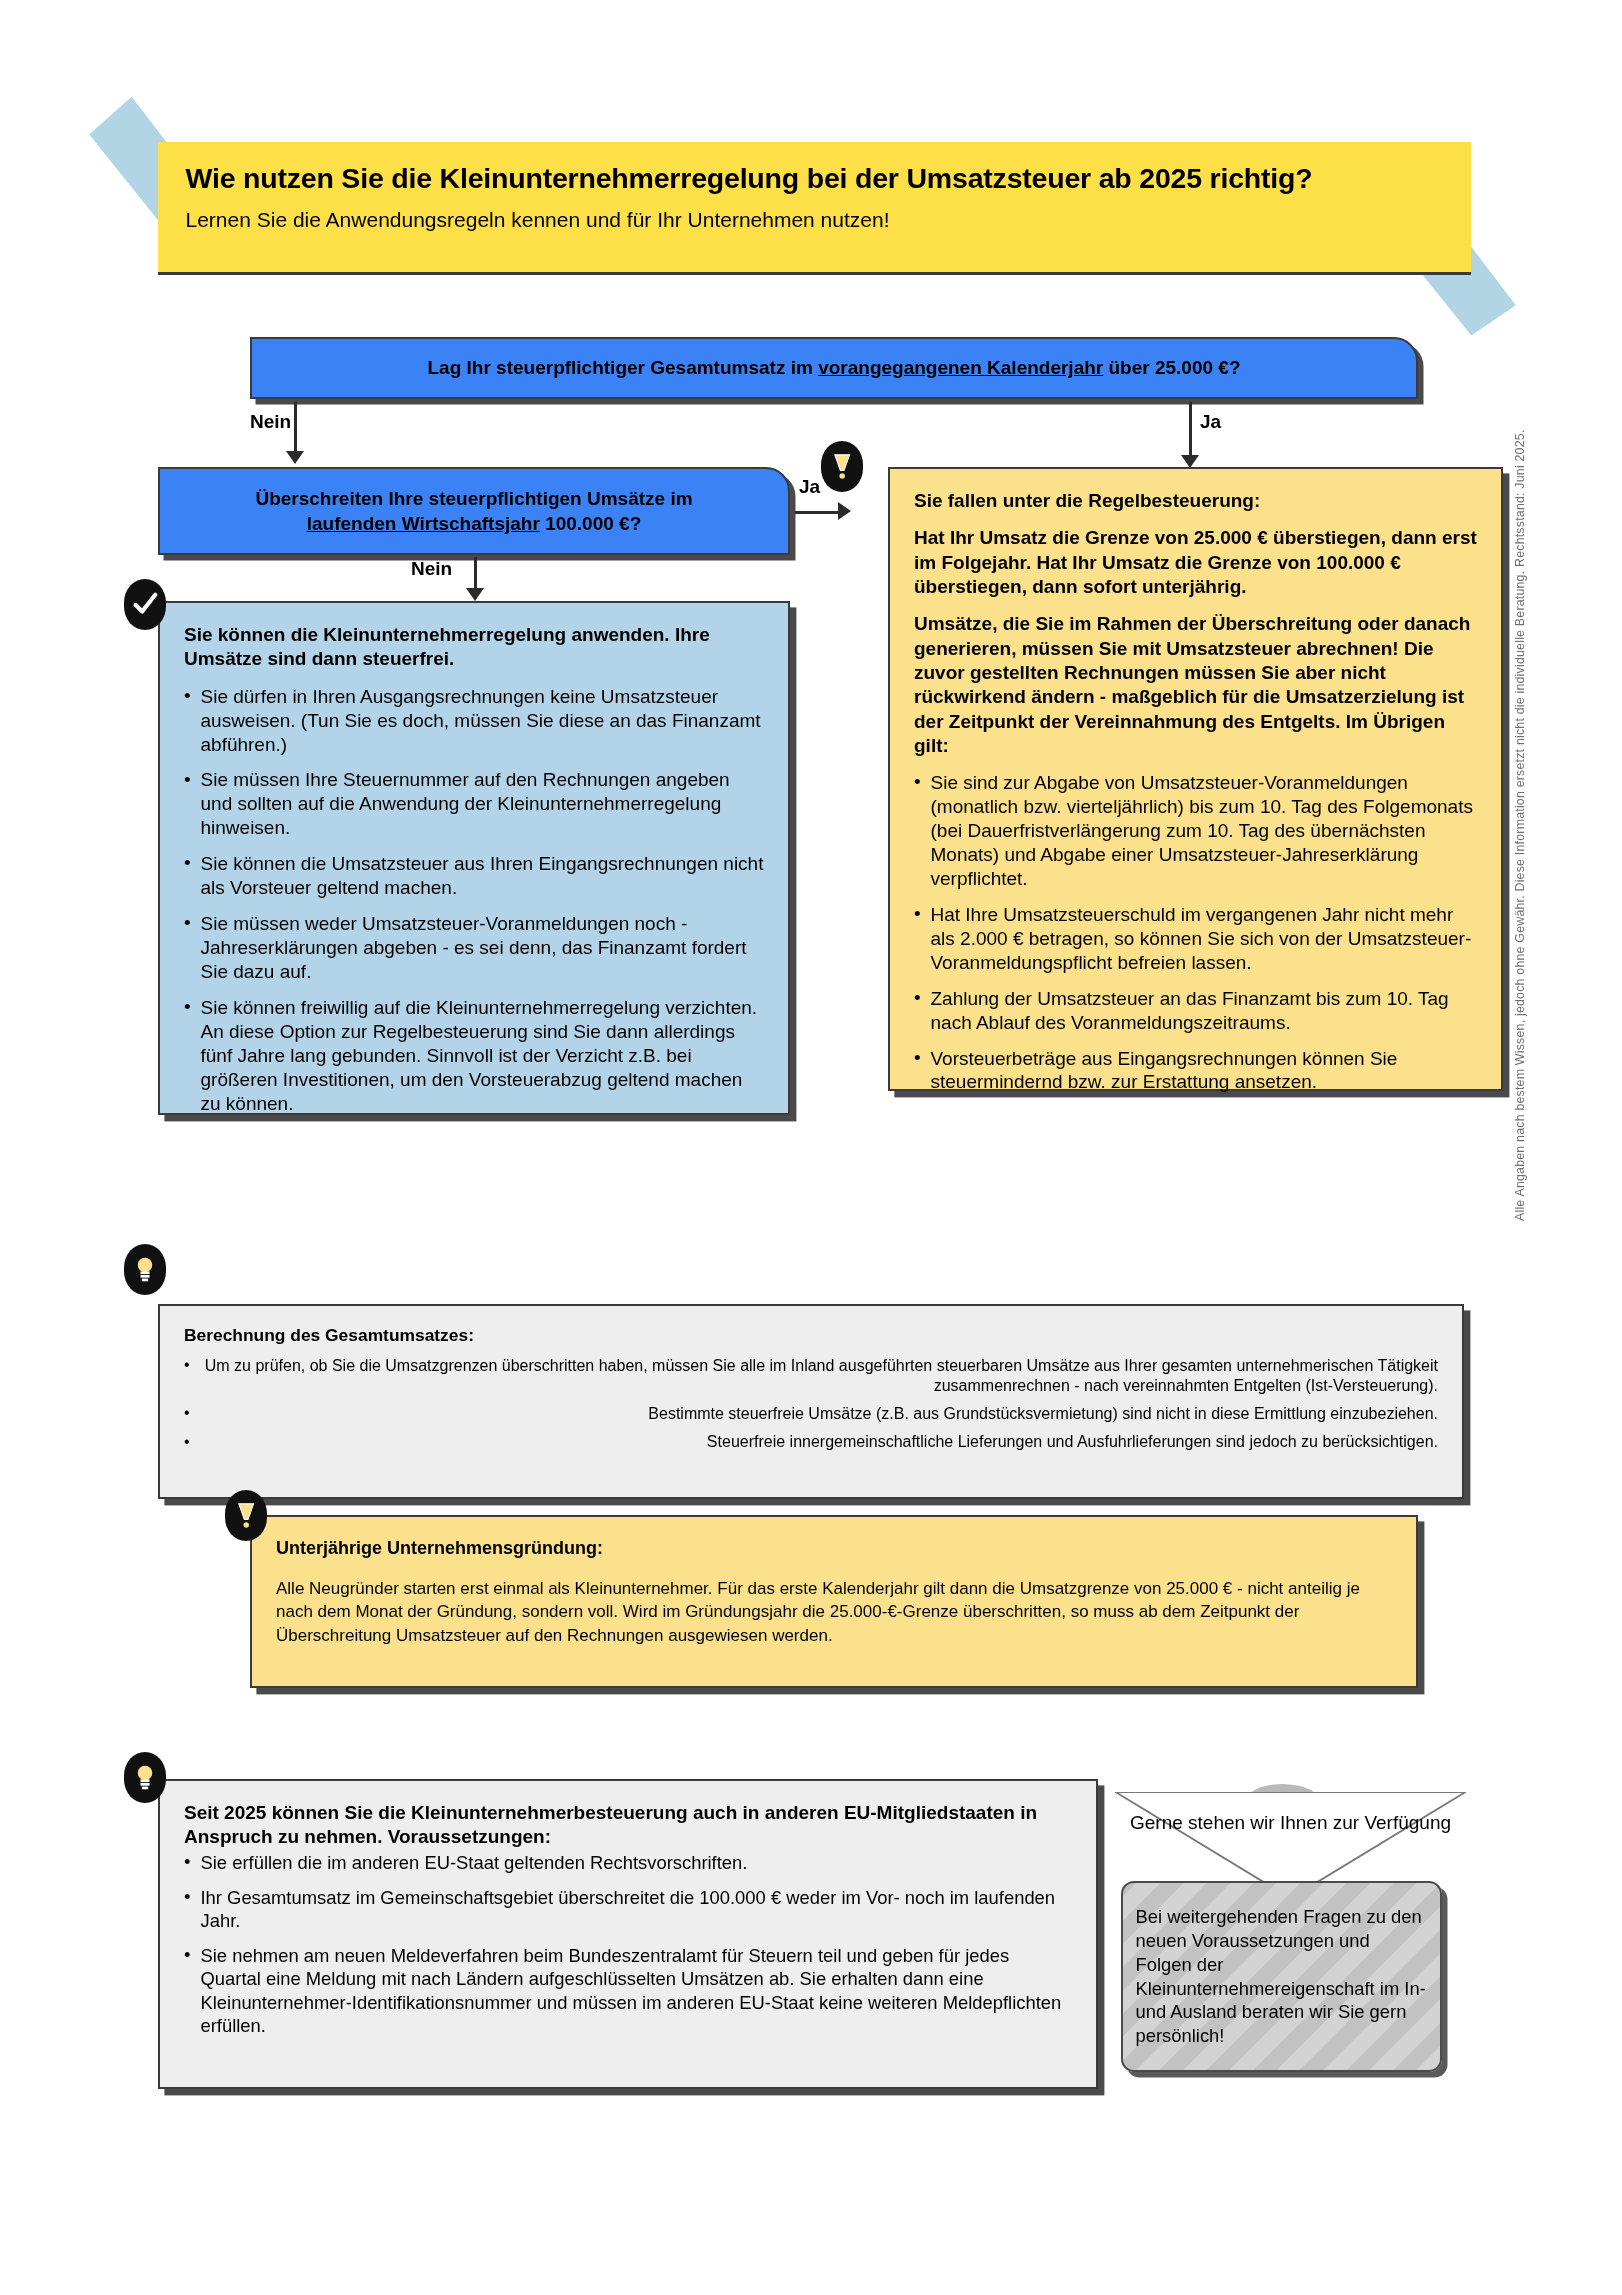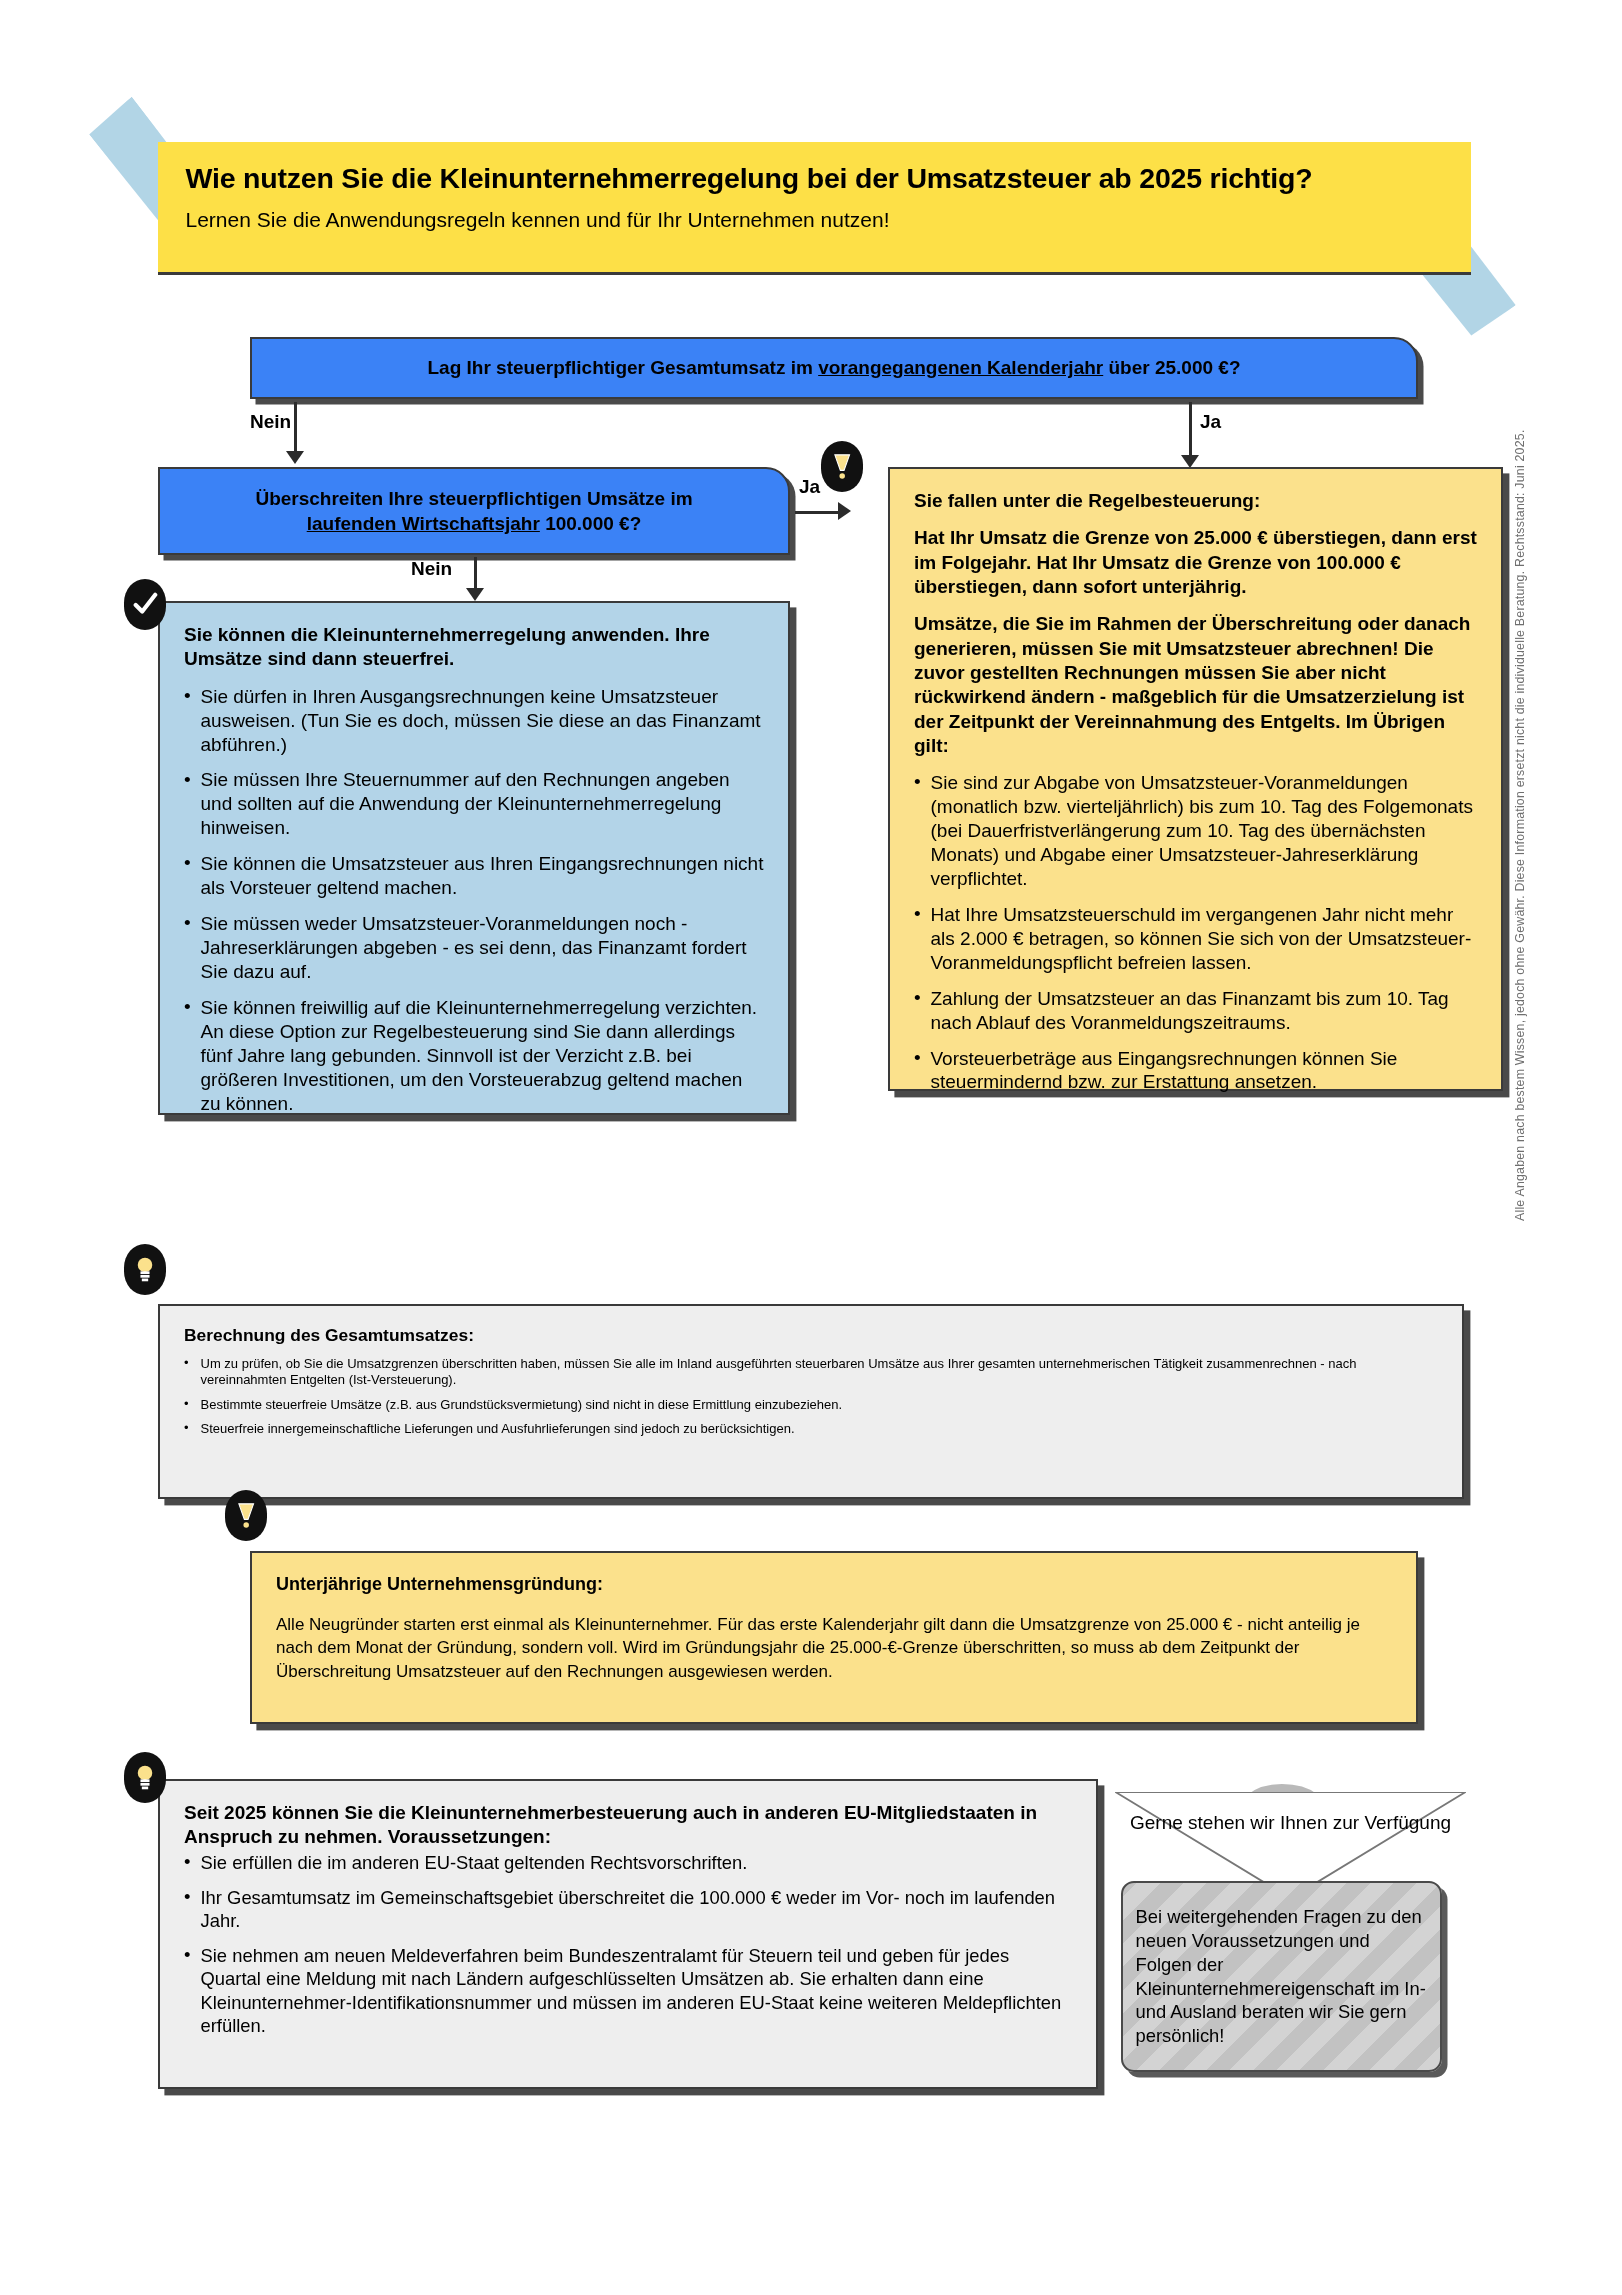--- a/index.html
+++ b/index.html
@@ -60,33 +60,33 @@
   
   .badge{position:absolute;width:42px;height:51px;border-radius:50%/46%;
       background:#111;display:flex;align-items:center;justify-content:center;
       z-index:12;}
   .badge svg{display:block;}
 
   
   #blue-box{left:158px;top:601px;width:632px;height:514px;padding:20px 24px 9.2px 24px;}
   #yellow-box{left:888px;top:467px;width:615px;height:624px;padding:20px 24px 9.2px 24px;}
   #calc-box{left:158px;top:1270px;width:1306px;height:195px;padding:18.4px 24px 9.2px 24px;margin-top:34px;}
-  #founder-box{left:250px;top:1515px;width:1168px;height:173px;padding:20px 24px 9.2px 24px;margin-top:36px;}
+  #founder-box{left:250px;top:1515px;width:1168px;height:173px;padding:20px 24px 9.2px 24px;}
   #eu-box{left:158px;top:1779px;width:940px;height:310px;padding:20px 24px 9.2px 24px;}
 
   .bx-title{font-weight:bold;font-size:19px;line-height:1.28;margin:0 0 13px 0;}
   .bx-para{font-weight:bold;font-size:19px;line-height:1.28;margin:0 0 13px 0;}
   ul.bx-list{list-style:none;margin:0;padding:0;}
   ul.bx-list li{position:relative;padding-left:16.5px;font-size:19px;
       line-height:1.26;margin-bottom:12px;}
   ul.bx-list li::before{content:"\2022";position:absolute;left:0;top:-0.9px;}
 
   
   #calc-box .bx-title{font-size:17.4px;margin-bottom:9.2px;}
-  #calc-box ul.bx-list li{font-size:13px;margin-bottom:8.3px;line-height:1.25;}
+  #calc-box ul.bx-list li{font-size:16px;margin-bottom:8.3px;line-height:1.25;text-align:right;}
 
   #founder-box .bx-title{font-size:18px;margin-bottom:11px;}
   #founder-box .bx-body{font-size:17px;line-height:1.38;}
   #founder-box .bx-body b{font-weight:normal;}
 
   #eu-box .bx-title{font-size:19px;margin-bottom:1px;}
   #eu-box ul.bx-list li{font-size:18.4px;margin-bottom:12px;}
 
   
   #contact-wrap{position:absolute;left:1115px;top:1763px;width:351px;height:331px;}

